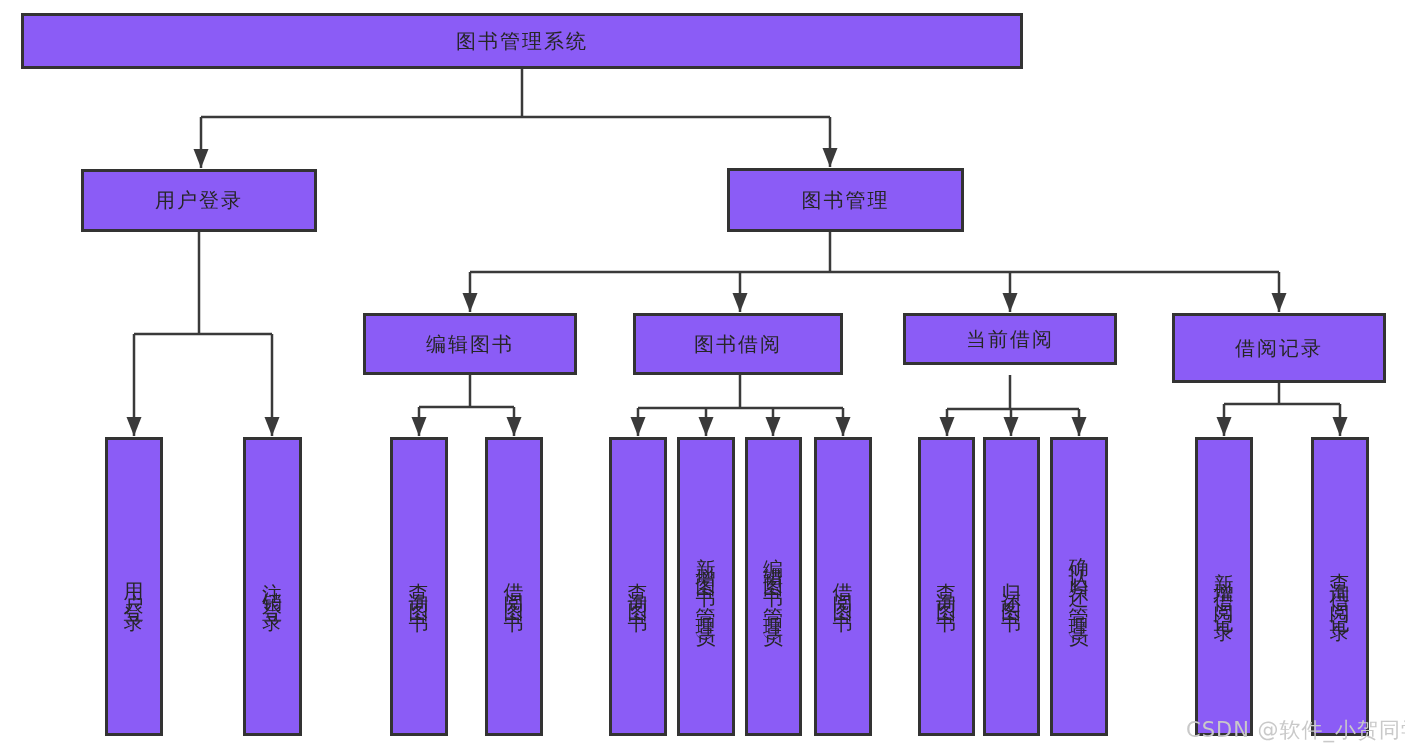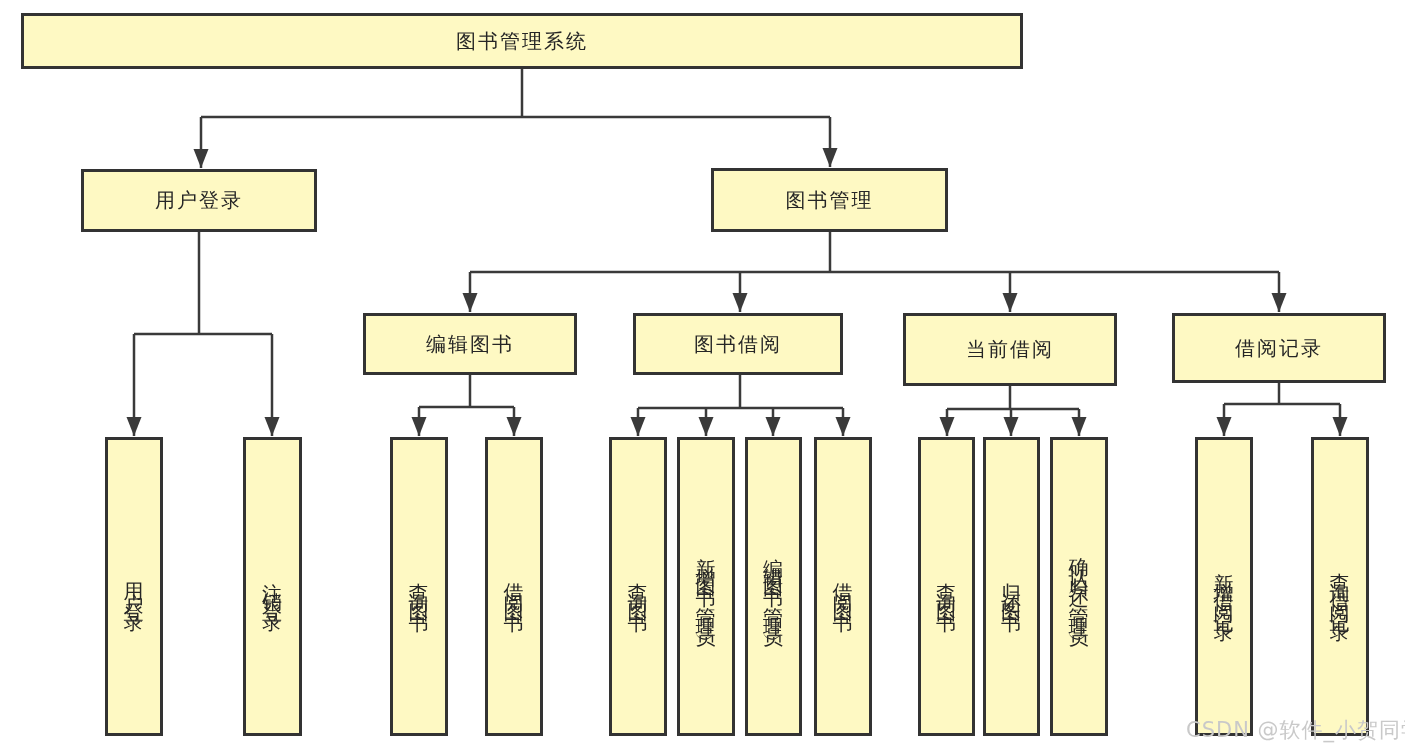--- a/index.html
+++ b/index.html
@@ -4,21 +4,21 @@
 <style>
   html,body{margin:0;padding:0;}
   body{
     width:1405px;height:747px;position:relative;background:#ffffff;
     font-family:"DejaVu Sans","Liberation Sans",sans-serif;
     color:#2b2b2b;overflow:hidden;
   }
   #connectors{position:absolute;left:0;top:0;z-index:1;}
   .box{
     position:absolute;box-sizing:border-box;border:3px solid #333333;
-    background:#fef9c3;display:flex;align-items:center;justify-content:center;
+    background:#8b5cf6;display:flex;align-items:center;justify-content:center;
     z-index:2;
   }
   .box.h span{
     font-size:20px;letter-spacing:2px;color:#262626;white-space:nowrap;
   }
   .box.v span{
     writing-mode:vertical-rl;text-orientation:mixed;
     font-size:20px;letter-spacing:10px;color:#262626;line-height:1;
   }
   .watermark{
@@ -79,31 +79,31 @@
   </g>
 </svg>
 
 <div class="box h" style="left:21px;top:13px;width:1002px;height:56px">
   <span>图书管理系统</span>
 </div>
 
 <div class="box h" style="left:81px;top:169px;width:236px;height:63px">
   <span>用户登录</span>
 </div>
-<div class="box h" style="left:711px;top:168px;width:237px;height:64px">
+<div class="box h" style="left:727px;top:168px;width:237px;height:64px">
   <span>图书管理</span>
 </div>
 
 <div class="box h" style="left:363px;top:313px;width:214px;height:62px">
   <span>编辑图书</span>
 </div>
 <div class="box h" style="left:633px;top:313px;width:210px;height:62px">
   <span>图书借阅</span>
 </div>
-<div class="box h" style="left:903px;top:313px;width:214px;height:73px">
+<div class="box h" style="left:903px;top:313px;width:214px;height:52px">
   <span>当前借阅</span>
 </div>
 <div class="box h" style="left:1172px;top:313px;width:214px;height:70px">
   <span>借阅记录</span>
 </div>
 
 <div class="box v" style="left:105px;top:437px;width:58px;height:299px">
   <span>用户登录</span>
 </div>
 <div class="box v" style="left:243px;top:437px;width:59px;height:299px">

